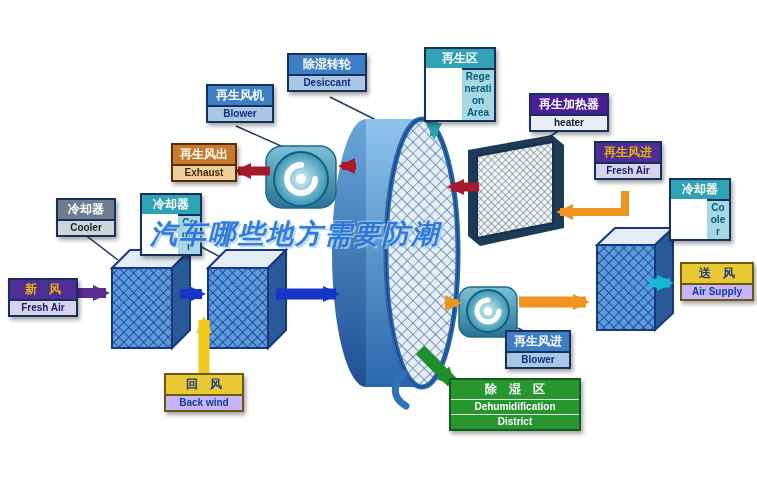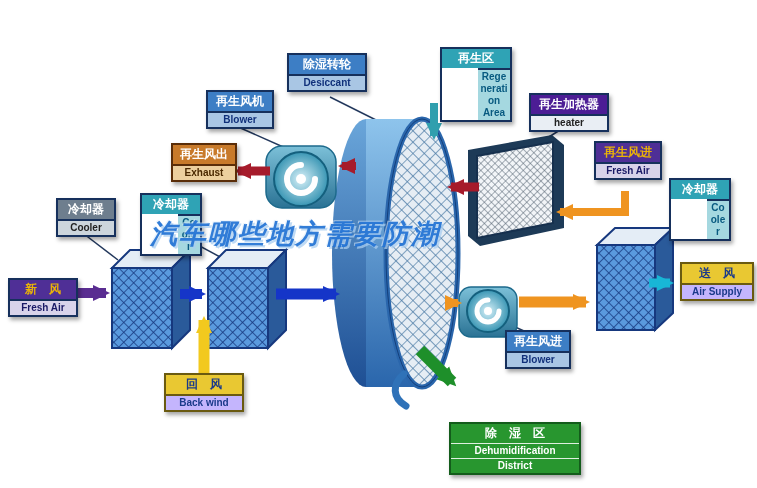--- a/index.html
+++ b/index.html
@@ -23,21 +23,21 @@
   .lbl-orange{border-color:#5a2d08}
   .lbl-orange .zh{background:#c87a2a;color:#fff}
   .lbl-orange .en{background:#eccf9e;color:#4a2800;border-color:#5a2d08}
   .lbl-purple .zh{background:#4f2f96;color:#eab308}
   .lbl-purple .en{background:#d8d3ea;color:#1a1a66}
   .lbl-gray  .zh{background:#6e7e8e;color:#fff}
   .lbl-gray  .en{background:#ccd5dc;color:#222}
   .lbl-yellow{border-color:#6a5a10}
   .lbl-yellow .zh{background:#e9c832;color:#1a3a8a}
   .lbl-yellow .en{background:#c4b5fd;color:#1a3a8a;border-color:#6a5a10}
-  .lbl-green{border-color:#135c1b;background:#fca5a5;color:#fff;margin-top:44px;}
+  .lbl-green{border-color:#135c1b;background:#fca5a5;color:#fff;}
   .lbl-green .zh{background:#28962f;color:#fff}
   .lbl-green .en{background:#28962f;color:#fff;border-top:1.5px solid rgba(255,255,255,.85)}
   #watermark{
     position:absolute;left:150px;top:216px;z-index:6;
     font-size:27px;font-weight:bold;font-style:italic;letter-spacing:2px;
     color:rgba(35,115,212,.93);white-space:nowrap;
     text-shadow:2px 2px 0 rgba(170,205,240,.75), -1px -1px 0 rgba(220,235,250,.6);
   }
 </style>
 </head>
@@ -171,26 +171,26 @@
       <path d="M625,191 L625,212 L560,212" stroke="#ef9420" stroke-width="8" marker-end="url(#mOrange)"></path>
       <line x1="420" y1="350" x2="452" y2="382" stroke="#1e8f2a" stroke-width="12" marker-end="url(#mGreen)"></line>
     </g>
   </svg>
 
   <div class="label lbl-blue" style="left:287px;top:53px;width:76px">
     <div class="zh">除湿转轮</div>
     <div class="en">Desiccant</div>
   </div>
 
-  <div class="label lbl-teal" style="left:440px;top:47px;width:68px">
+  <div class="label lbl-teal" style="left:424px;top:47px;width:68px">
     <div class="zh">再生区</div>
     <div class="en">Regeneration Area</div>
   </div>
 
-  <div class="label lbl-blue" style="left:206px;top:90px;width:64px">
+  <div class="label lbl-blue" style="left:206px;top:84px;width:64px">
     <div class="zh">再生风机</div>
     <div class="en">Blower</div>
   </div>
 
   <div class="label lbl-hblue" style="left:529px;top:93px;width:76px">
     <div class="zh">再生加热器</div>
     <div class="en">heater</div>
   </div>
 
   <div class="label lbl-orange" style="left:171px;top:143px;width:62px">

